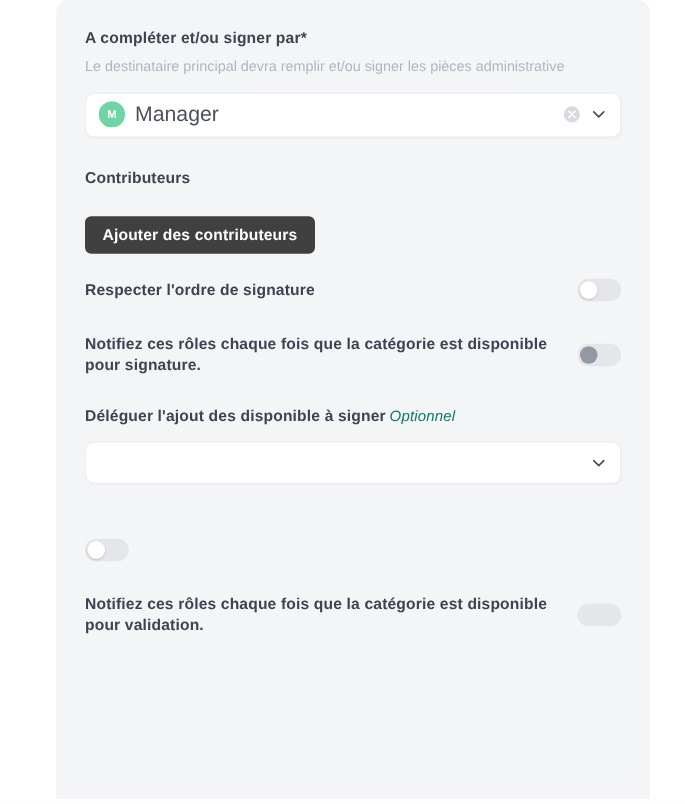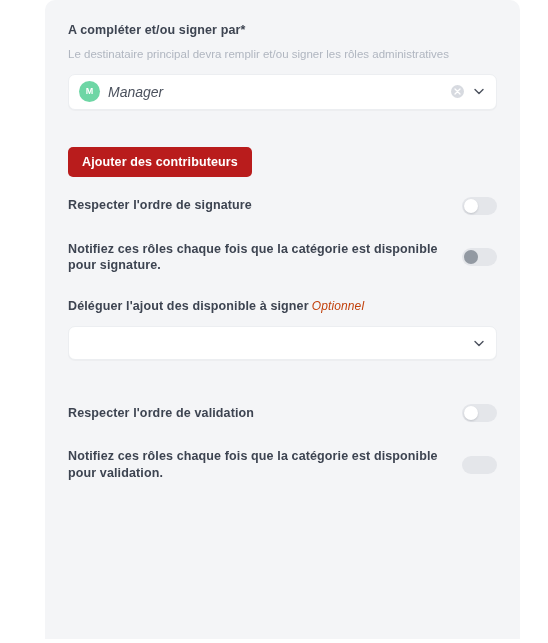--- a/index.html
+++ b/index.html
@@ -48,21 +48,21 @@
   .label {
     font-size: 12.5px;
     font-weight: 700;
     color: #3d4451;
     line-height: 1.35;
     letter-spacing: 0.01em;
   }
   .label .optional {
     font-weight: 400;
     font-style: italic;
-    color: #c2410c;
+    color: #0f766e;
     font-size: 12px;
     margin-left: 3px;
   }
   .label .req {
     font-weight: 700;
     color: #3d4451;
   }
 
   .hint {
     font-size: 11.5px;
@@ -105,24 +105,23 @@
     align-items: center;
     justify-content: center;
     font-size: 9px;
     font-weight: 700;
     color: #ffffff;
     flex: 0 0 auto;
     line-height: 1;
   }
 
   .select-text {
-    font-size: 14px;
+    font-size: 17px;
     color: #4b515d;
     white-space: nowrap;
-    font-style: italic;
   }
 
   .select-actions {
     display: flex;
     align-items: center;
     gap: 9px;
     flex: 0 0 auto;
     padding-right: 3px;
   }
 
@@ -141,25 +140,25 @@
     width: 12px;
     height: 12px;
     display: flex;
     align-items: center;
     justify-content: center;
   }
   .chevron svg { display: block; }
 
   
   .btn-primary {
-    margin-top: 13px;
+    margin-top: 23px;
     display: inline-flex;
     align-items: center;
     justify-content: center;
-    background: #b91c1c;
+    background: #404040;
     color: #ffffff;
     font-size: 12.5px;
     font-weight: 700;
     border: none;
     border-radius: 5px;
     height: 30px;
     padding: 0 14px;
     cursor: pointer;
     font-family: "Liberation Sans", sans-serif;
     letter-spacing: 0.01em;
@@ -207,21 +206,21 @@
 <body>
 
 <div class="page">
   <div class="card">
     <div class="card-inner">
 
       <div class="field">
         <div class="label">
           <span>A compléter et/ou signer par</span><span class="req">*</span>
         </div>
-        <div class="hint">Le destinataire principal devra remplir et/ou signer les rôles administratives</div>
+        <div class="hint">Le destinataire principal devra remplir et/ou signer les pièces administrative</div>
         <div class="select">
           <div class="select-value">
             <span class="avatar" style="background:#6ed6a5">M</span>
             <span class="select-text">Manager</span>
           </div>
           <div class="select-actions">
             <span class="clear-btn">
               <svg width="7" height="7" viewBox="0 0 7 7">
                   <path d="M1 1L6 6M6 1L1 6" stroke="#ffffff" stroke-width="1.3" stroke-linecap="round"></path>
                 </svg>
@@ -231,20 +230,21 @@
                   <path d="M1 1.5L5 5.5L9 1.5" stroke="#4b515d" stroke-width="1.4" fill="none" stroke-linecap="round" stroke-linejoin="round"></path>
                 </svg>
             </span>
           </div>
         </div>
       </div>
 
       <div class="sp-24"></div>
 
       <div class="field">
+        <div class="label">Contributeurs</div>
         <button class="btn-primary">Ajouter des contributeurs</button>
       </div>
 
       <div class="sp-20"></div>
 
       <div class="field">
         <div class="toggle-row">
           <div class="label">Respecter l'ordre de signature</div>
           <div class="toggle">
             <span class="knob"></span>
@@ -283,21 +283,20 @@
         </div>
       </div>
 
       <div class="sp-24"></div>
 
 
       <div class="sp-20"></div>
 
       <div class="field">
         <div class="toggle-row">
-          <div class="label">Respecter l'ordre de validation</div>
           <div class="toggle">
             <span class="knob"></span>
           </div>
         </div>
       </div>
 
       <div class="sp-26"></div>
 
       <div class="field">
         <div class="toggle-row">

